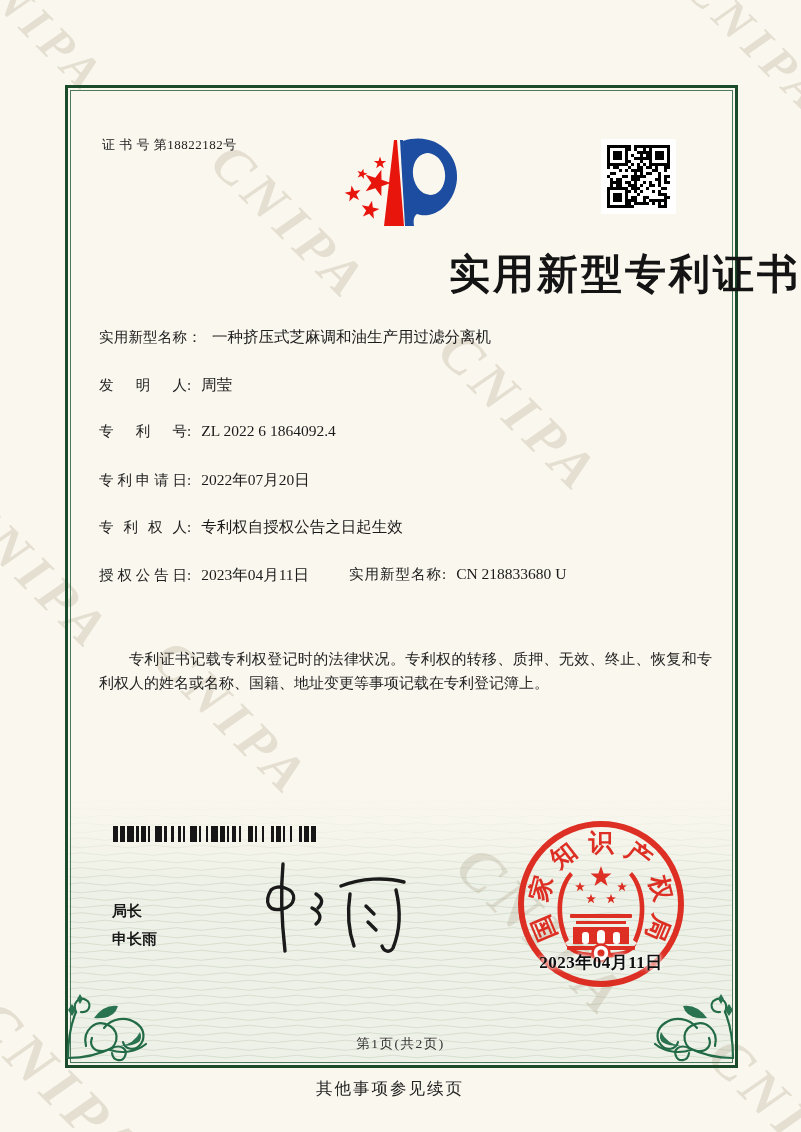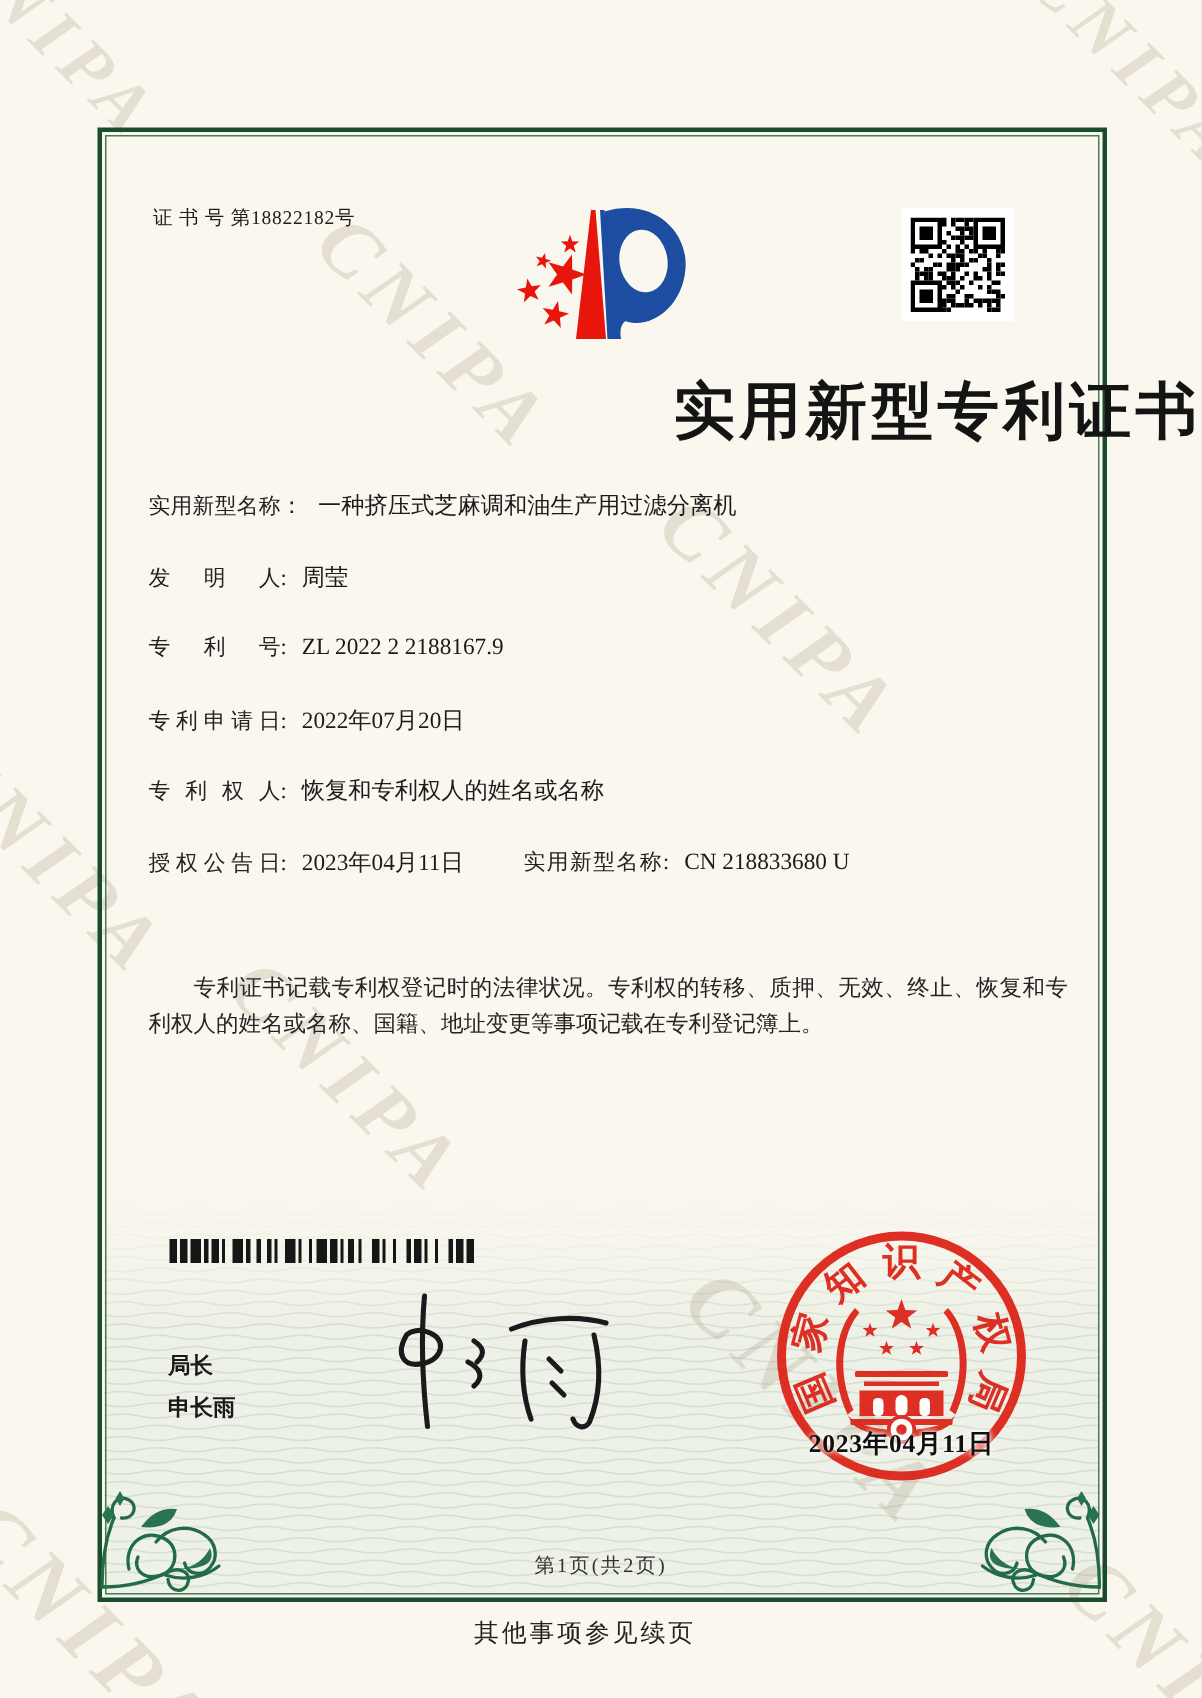--- a/index.html
+++ b/index.html
@@ -335,27 +335,27 @@
     <div class="title">实用新型专利证书</div>
 
     <div class="fields">
       <div class="frow">
         <span class="flabel">实用新型名称</span><span class="fcolon">：</span><span class="fvalue">一种挤压式芝麻调和油生产用过滤分离机</span>
       </div>
       <div class="frow">
         <span class="flabel">发明人</span><span class="fcolon">:</span><span class="fvalue">周莹</span>
       </div>
       <div class="frow">
-        <span class="flabel">专利号</span><span class="fcolon">:</span><span class="fvalue">ZL 2022 2 2188167.9</span>
+        <span class="flabel">专利号</span><span class="fcolon">:</span><span class="fvalue">ZL 2022 6 1864092.4</span>
       </div>
       <div class="frow">
         <span class="flabel">专利申请日</span><span class="fcolon">:</span><span class="fvalue">2022年07月20日</span>
       </div>
       <div class="frow">
-        <span class="flabel">专利权人</span><span class="fcolon">:</span><span class="fvalue">恢复和专利权人的姓名或名称</span>
+        <span class="flabel">专利权人</span><span class="fcolon">:</span><span class="fvalue">专利权自授权公告之日起生效</span>
       </div>
       <div class="frow">
         <span class="flabel">授权公告日</span><span class="fcolon">:</span><span class="fvalue">2023年04月11日</span>
         <span class="pair2">
           <span class="flabel2">实用新型名称</span><span class="fcolon">:</span><span class="fvalue">CN 218833680 U</span>
         </span>
       </div>
     </div>
 
     <div class="paras">

